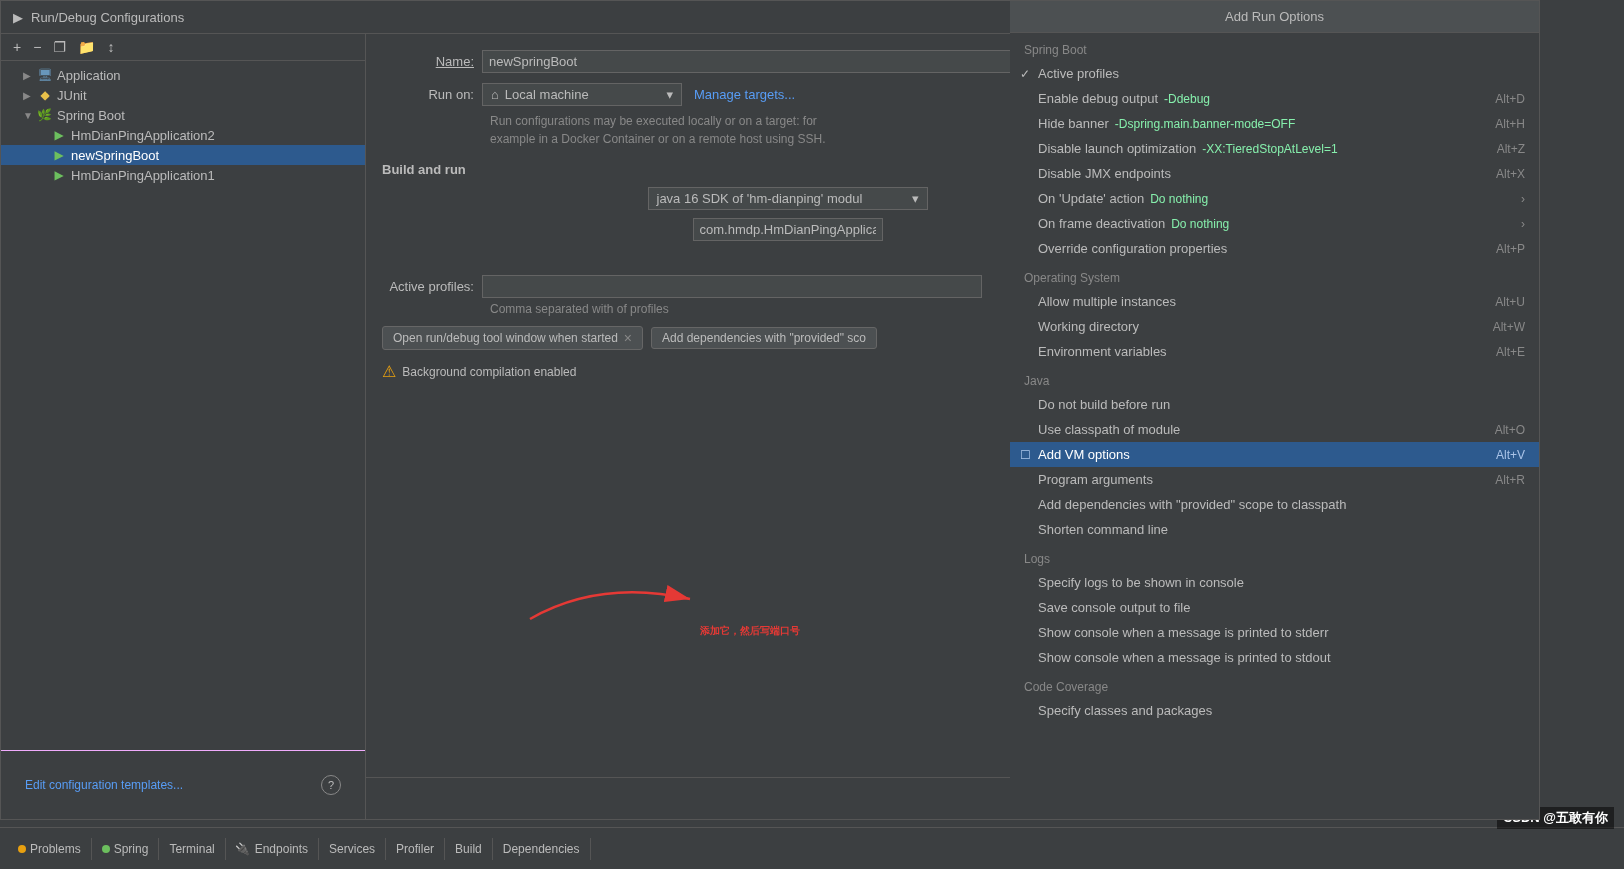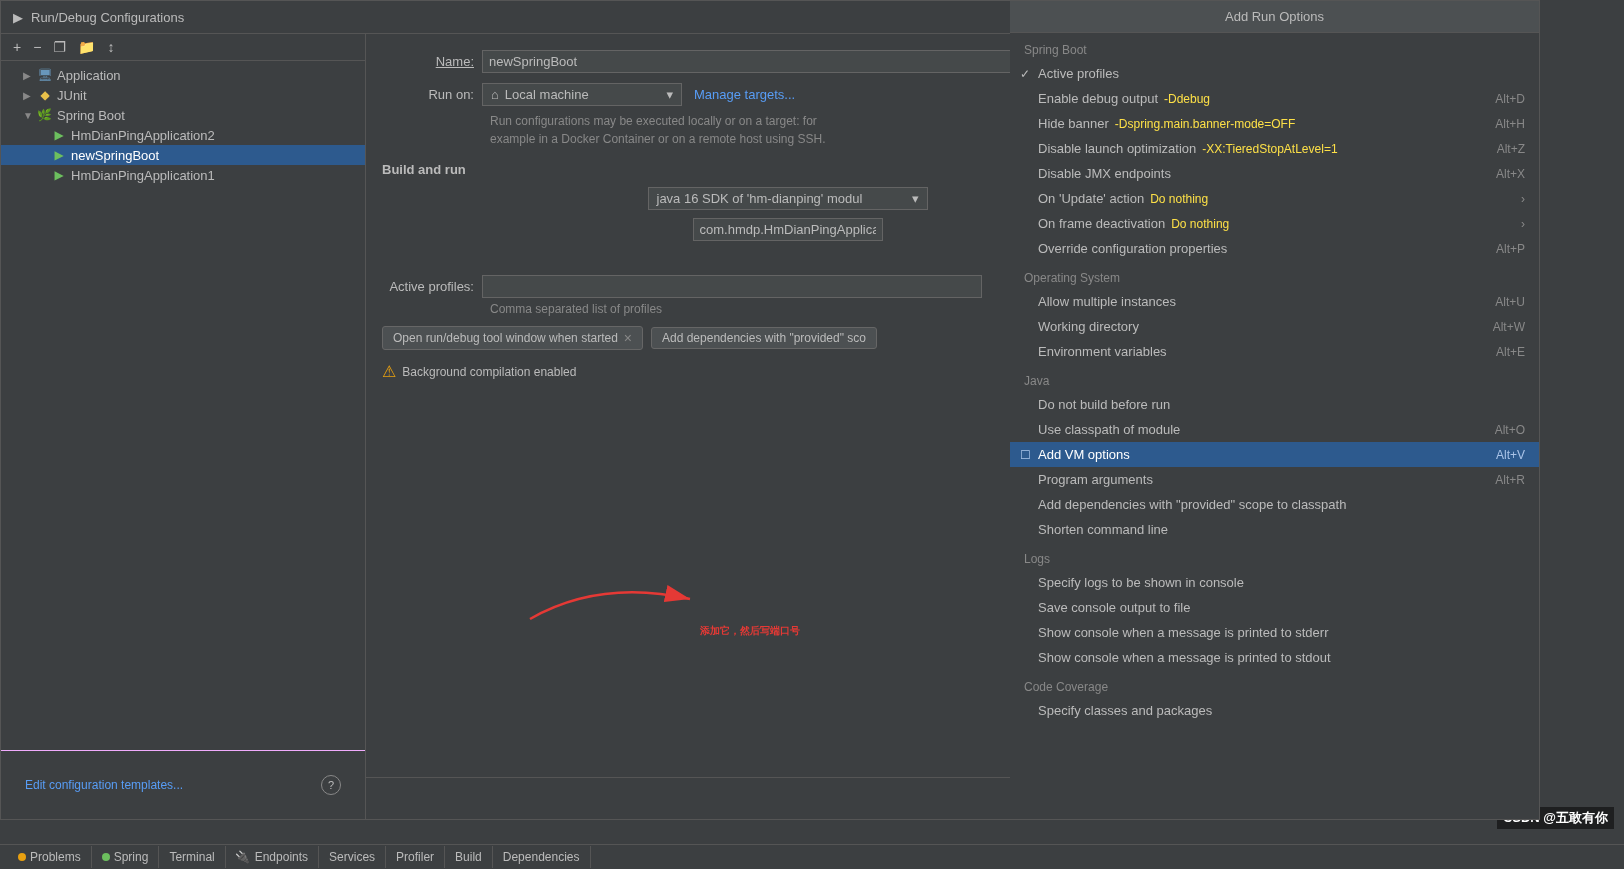--- a/index.html
+++ b/index.html
@@ -370,21 +370,21 @@
       padding: 5px 20px;
       font-size: 13px;
       cursor: pointer;
       border-radius: 3px;
     }
 
     
     .status-bar {
       position: absolute;
       bottom: 0; left: 0; right: 0;
-      height: 25px;
+      height: 42px;
       background: #3c3f41;
       border-top: 1px solid #555;
       display: flex;
       align-items: center;
       padding: 0 8px;
       gap: 0;
     }
 
     .status-tab {
       display: flex;
@@ -466,21 +466,21 @@
       color: #aac4e8;
     }
 
     .aro-item .aro-arrow {
       margin-left: auto;
       color: #888;
       font-size: 12px;
     }
 
     .aro-item .aro-desc {
-      color: #fde047;
+      color: #86efac;
       font-size: 12px;
       margin-left: 6px;
     }
 
     
     .red-arrow-annotation {
       position: absolute;
       bottom: 220px;
       left: 750px;
       pointer-events: none;
@@ -626,21 +626,21 @@
             </button>
             <input type="text" class="main-class-input" value="com.hmdp.HmDianPingApplication" style="">
           </div>
           <div class="press-alt-hint">Press Alt for field hints</div>
         </div>
 
         <div class="active-profiles-row">
           <span class="form-label">Active profiles:</span>
           <input type="text" class="active-profiles-input" style="">
         </div>
-        <div class="comma-hint">Comma separated list of profiles</div>
+        <div class="comma-hint">Comma separated with of profiles</div>
 
         <div class="tags-row">
           <div class="tag">
             <span>Open run/debug tool window when started</span>
             <span class="tag-close">×</span>
           </div>
           <div class="tag">
             <span>Add dependencies with "provided" sco</span>
           </div>
         </div>

